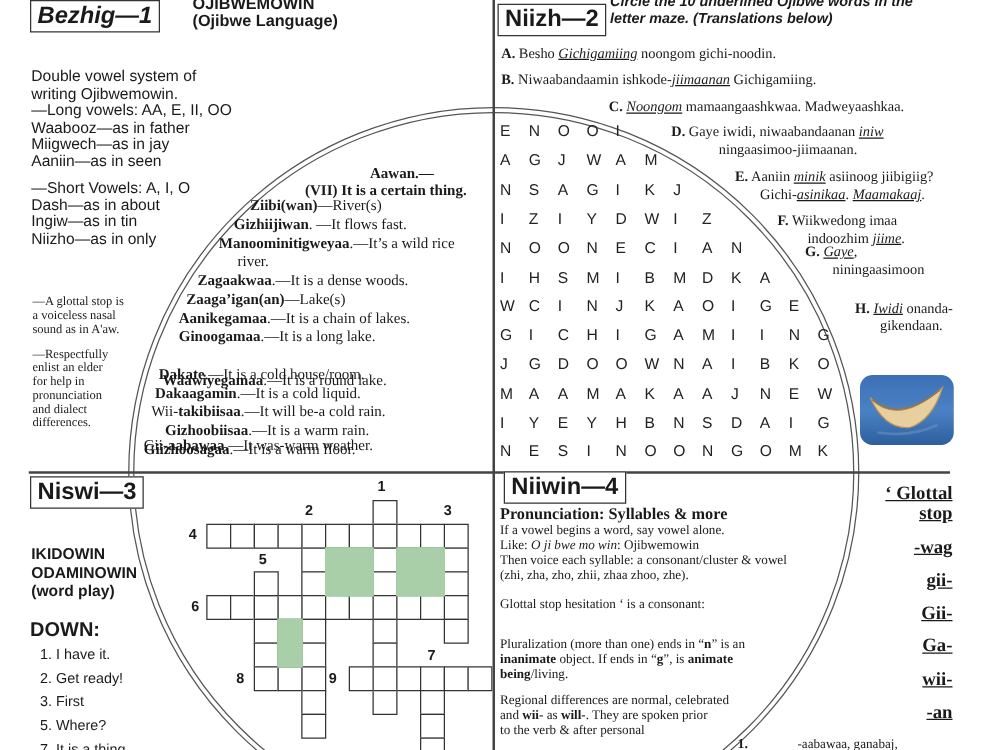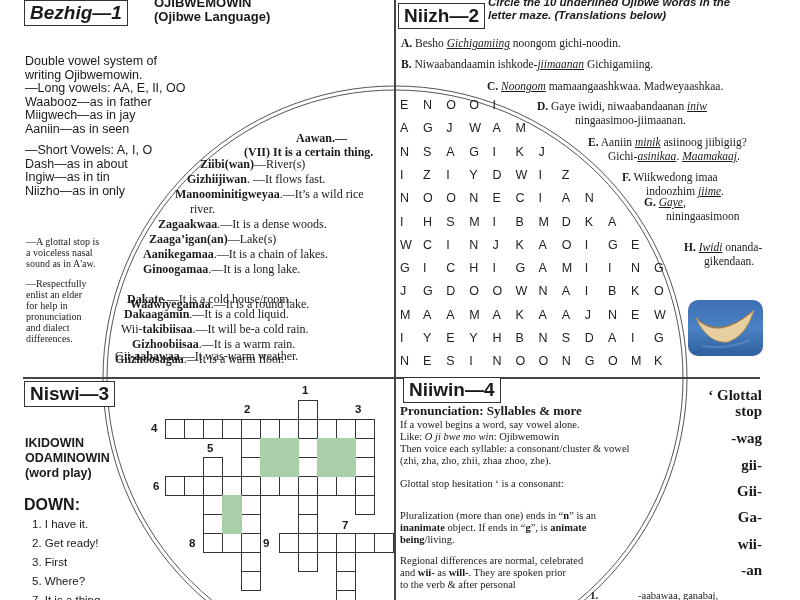--- a/index.html
+++ b/index.html
@@ -19,21 +19,21 @@
   .sent b{font-weight:bold;}
   .u{text-decoration:underline;font-style:italic;}
   .maze{position:absolute;left:400px;top:98px;font-family:"Liberation Sans",sans-serif;font-size:12.5px;color:#222;}
   .maze .r{position:absolute;left:0;height:20px;white-space:nowrap;}
   .maze .c{position:absolute;width:23px;text-align:left;}
   .cell{position:absolute;width:18px;height:18px;border:1px solid #333;background:#fff;}
   .cell.g{background:#a8cfa8;border-color:#a8cfa8;}
   .num{position:absolute;font-family:"Liberation Sans",sans-serif;font-weight:bold;font-size:11.5px;}
   .pron{font-family:"Liberation Serif",serif;font-size:10.5px;line-height:12px;position:absolute;left:400px;width:240px;}
   .pron b{font-weight:bold;}
-  .rightcol{position:absolute;font-family:"Liberation Serif",serif;font-weight:bold;font-size:15px;text-align:right;right:38px;white-space:nowrap;}
+  .rightcol{position:absolute;font-family:"Liberation Serif",serif;font-weight:bold;font-size:15px;text-align:right;right:38px;white-space:nowrap;text-decoration:underline;}
   .canoe{position:absolute;left:688px;top:300px;width:75px;height:56px;border-radius:10px;overflow:hidden;background:linear-gradient(180deg,#3d6fb4 0%,#4a82c4 50%,#2e5f9e 100%);}
 </style>
 </head>
 <body>
 
 <svg class="circle" width="800" height="600">
   <circle cx="395" cy="378" r="288" fill="none" stroke="#555" stroke-width="1"></circle>
   <circle cx="395" cy="378" r="292" fill="none" stroke="#555" stroke-width="1"></circle>
 </svg>
 <div class="vline"></div>

